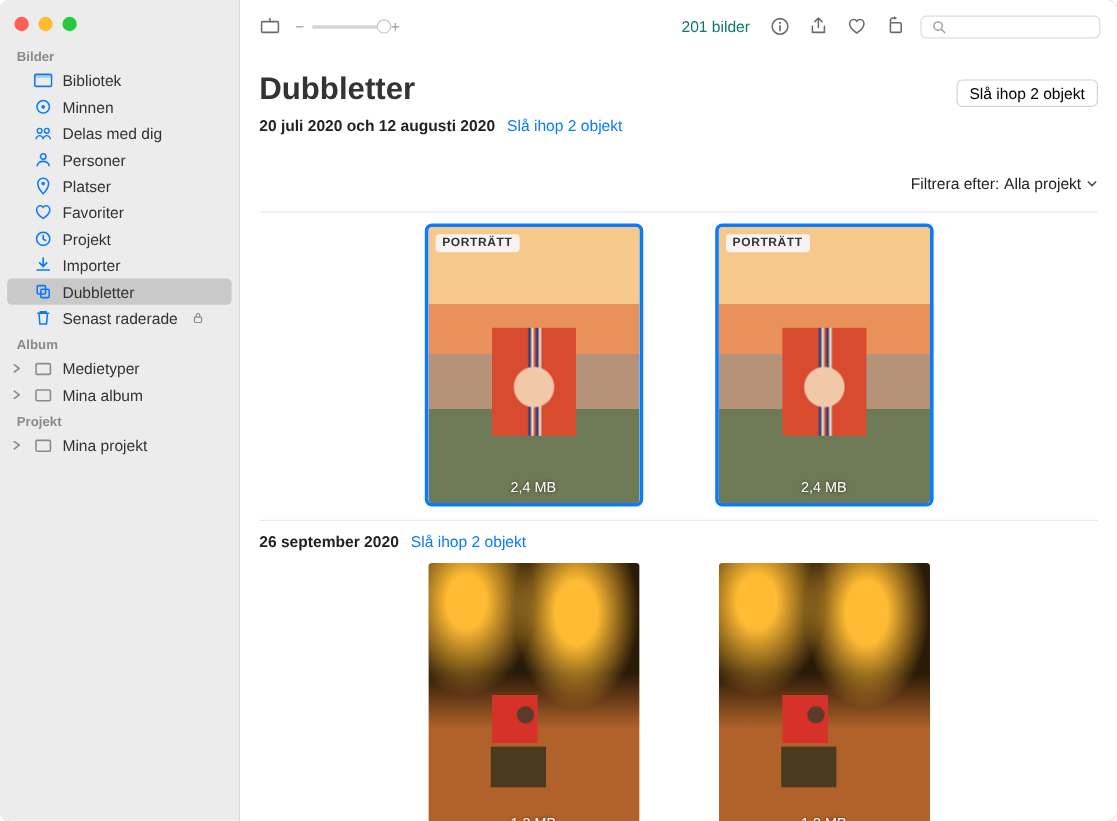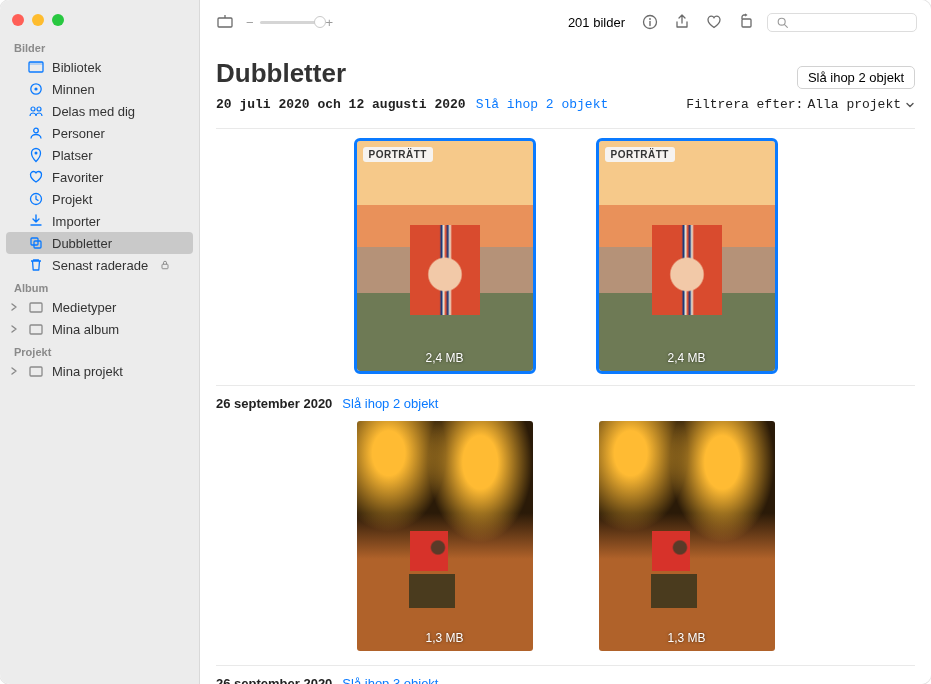--- a/index.html
+++ b/index.html
@@ -63,39 +63,39 @@
     gap: 10px;
   }
   .toolbar .spacer { flex:1; }
   .zoom-slider {
     display:flex; align-items:center; gap:6px;
     color:#9b9b9b;
   }
   .slider-track { width:60px; height:3px; background:#d5d5d5; border-radius:2px; position:relative; }
   .slider-thumb { position:absolute; right:0; top:50%; transform:translate(50%,-50%); width:12px; height:12px; border-radius:50%; background:#fff; border:1px solid #c9c9c9; }
   .tb-icon { width:22px; height:22px; display:flex; align-items:center; justify-content:center; color:#6b6b6b; }
-  .tb-count { font-size:13px; color:#000000; margin-right:4px;margin-left:14px; }
+  .tb-count { font-size:13px; color:#0f766e; margin-right:4px;margin-left:14px; }
   .search {
     display:flex; align-items:center; gap:6px;
     border:1px solid #ddd; border-radius:5px;
     padding:2px 8px; color:#9b9b9b; min-width:150px;
   }
   .search input { border:none; outline:none; font-size:13px; width:100%; background:transparent; }
   .content { flex:1; overflow:auto; padding: 0 16px 20px 16px; }
   .page-header { display:flex; align-items:flex-end; justify-content:space-between; padding:14px 0 6px 0;}
   .page-title { font-size:26px; font-weight:700; }
   .merge-btn {
     border:1px solid #d2d2d2; border-radius:5px; padding:3px 10px;
     font-size:13px; background:#fff; cursor:default;
   }
-  .subhead { display:flex; align-items:flex-start; justify-content:space-between; padding:2px 0 6px 0;font-family:Liberation Mono, monospace; }
+  .subhead { display:flex; align-items:flex-start; justify-content:space-between; padding:2px 0 6px 0; }
   .subhead-left { display:flex; align-items:baseline; gap:10px; }
   .dates { font-size:13px; font-weight:600; color:#222; }
   .merge-link { color:#0a7aff; font-size:13px; }
-  .filter { font-size:13px; color:#222; display:flex; align-items:center; gap:4px;}
+  .filter { font-size:13px; color:#222; display:flex; align-items:center; gap:4px;margin-top:48px;}
   .filter .chev-sm { color:#555; }
   .group { border-top:1px solid #e9e9e9; padding-top:8px; margin-top:10px; }
   .group:first-of-type { border-top:none; margin-top:4px; }
   .group-head { display:flex; align-items:center; gap:10px; padding:2px 0 6px 0; }
   .grid { display:flex; gap:66px; padding:4px 8px;justify-content:center; }
   .thumb {
     position:relative; width:176px; height:230px;
     border-radius:3px; overflow:hidden;
     background:#888;
   }

